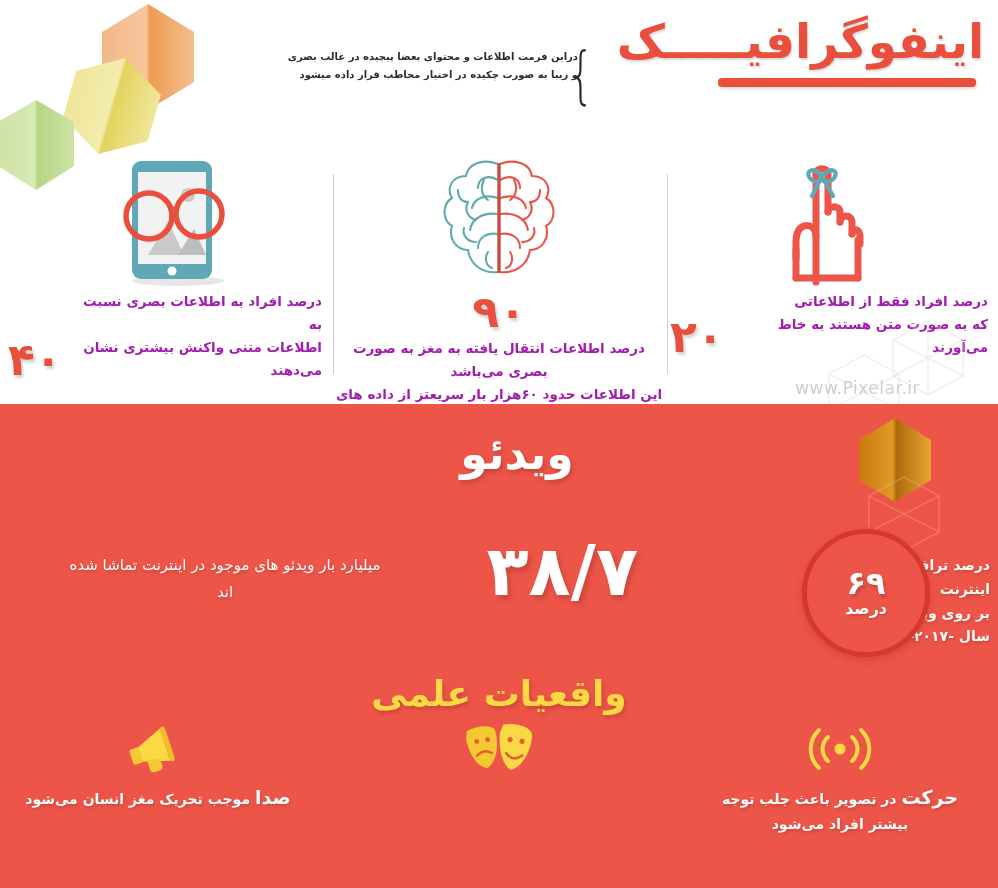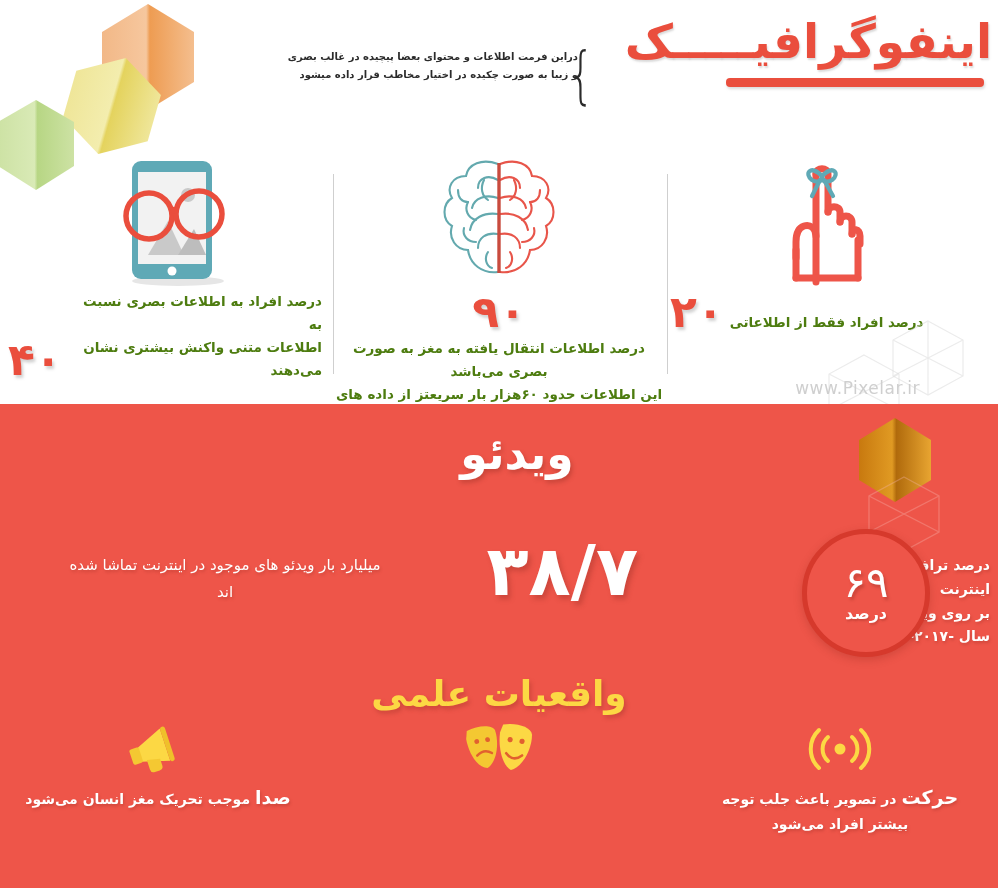--- a/index.html
+++ b/index.html
@@ -13,21 +13,21 @@
   }
   .stage{position:relative;width:998px;height:888px;overflow:hidden;}
 
   
   .top-sec{position:absolute;left:0;top:0;width:998px;height:404px;background:#fff;overflow:hidden;}
 
   
   .hex{position:absolute;}
   .hex svg{display:block;}
 
-  .title-wrap{position:absolute;right:6px;top:18px;text-align:right;}
+  .title-wrap{position:absolute;right:14px;top:18px;text-align:right;}
   .main-title{
     font-size:47px;font-weight:700;color:#EA4E3D;line-height:1;
     letter-spacing:-1px;
     text-shadow:1px 2px 2px rgba(150,150,150,.35);
     white-space:nowrap;
   }
   .title-underline{
     position:absolute;right:8px;top:60px;width:258px;height:9px;
     background:#EA4E3D;border-radius:4px;
     box-shadow:1px 2px 3px rgba(150,150,150,.35);
@@ -52,21 +52,21 @@
 
   .divider{position:absolute;top:24px;width:1px;height:200px;background:#cfcfcf;}
   .div-a{right:664px;}
   .div-b{right:330px;}
 
   .icon-box{height:140px;display:flex;align-items:flex-end;justify-content:center;}
   .bignum{
     font-size:44px;font-weight:900;color:#EA4E3D;line-height:1;
     text-shadow:2px 3px 3px rgba(130,130,130,.35);
   }
-  .stat-body{font-size:13.5px;line-height:1.7;color:#4d7c0f;font-weight:700;text-align:center;}
+  .stat-body{font-size:13.5px;line-height:1.7;color:#a21caf;font-weight:700;text-align:center;}
   .stat-row{display:flex;align-items:flex-end;justify-content:center;gap:6px;}
 
   .col-1 .stat-row{justify-content:flex-end;padding-right:4px;}
   .col-1 .stat-body{text-align:right;}
   .col-3 .stat-row{justify-content:flex-end;}
   .col-3 .stat-body{text-align:right;}
 
   .watermark{
     position:absolute;right:78px;bottom:6px;color:#cfcfcf;font-size:17px;
     letter-spacing:.5px;font-weight:400;direction:ltr;
@@ -102,21 +102,21 @@
     font-weight:700;text-shadow:1px 2px 3px rgba(160,50,40,.4);
   }
   .circle-badge{
     position:absolute;right:68px;top:125px;width:118px;height:118px;
     border-radius:50%;background:#EE5549;
     border:5px solid #D6392C;
     display:flex;flex-direction:column;align-items:center;justify-content:center;
     box-shadow:0 3px 8px rgba(150,40,30,.3);
   }
   .circle-badge .num{
-    color:#ffffff;font-size:42px;font-weight:400;line-height:.95;
+    color:#ffffff;font-size:32px;font-weight:700;line-height:.95;
     text-shadow:2px 3px 3px rgba(160,50,40,.45);
   }
   .circle-badge .unit{
     color:#ffffff;font-size:16px;font-weight:900;margin-top:1px;
     text-shadow:1px 2px 2px rgba(160,50,40,.4);
   }
   .facts-title{
     position:absolute;left:0;right:0;top:272px;text-align:center;
     color:#FCD844;font-size:36px;font-weight:900;line-height:1;
     text-shadow:2px 3px 4px rgba(160,50,40,.4);
@@ -280,20 +280,21 @@
               <path d="M68,26 C56,14 50,24 58,30 C64,34 70,30 68,26 Z"></path>
               <path d="M68,26 C80,14 86,24 78,30 C72,34 66,30 68,26 Z"></path>
               <path d="M66,30 L58,46"></path>
               <path d="M70,30 L79,46"></path>
             </g>
           </svg>
         </div>
         <div class="stat-row">
           <div class="stat-body">
             <span>درصد افراد فقط از اطلاعاتی</span><br>
+            <span>که به صورت متن هستند به خاط می‌آورند</span>
           </div>
           <div class="bignum">۲۰</div>
         </div>
       </div>
     </div>
 
     <div class="wirehex" style="left:890px;top:318px;">
       <svg width="76" height="80" viewBox="0 0 76 80">
         <polygon points="38,3 73,22 73,58 38,77 3,58 3,22" fill="none" stroke="#d8d8d8" stroke-width="1.2"></polygon>
         <path d="M3,22 L73,58 M73,22 L3,58 M38,3 L38,77" stroke="#d8d8d8" stroke-width="1.2" fill="none"></path>

